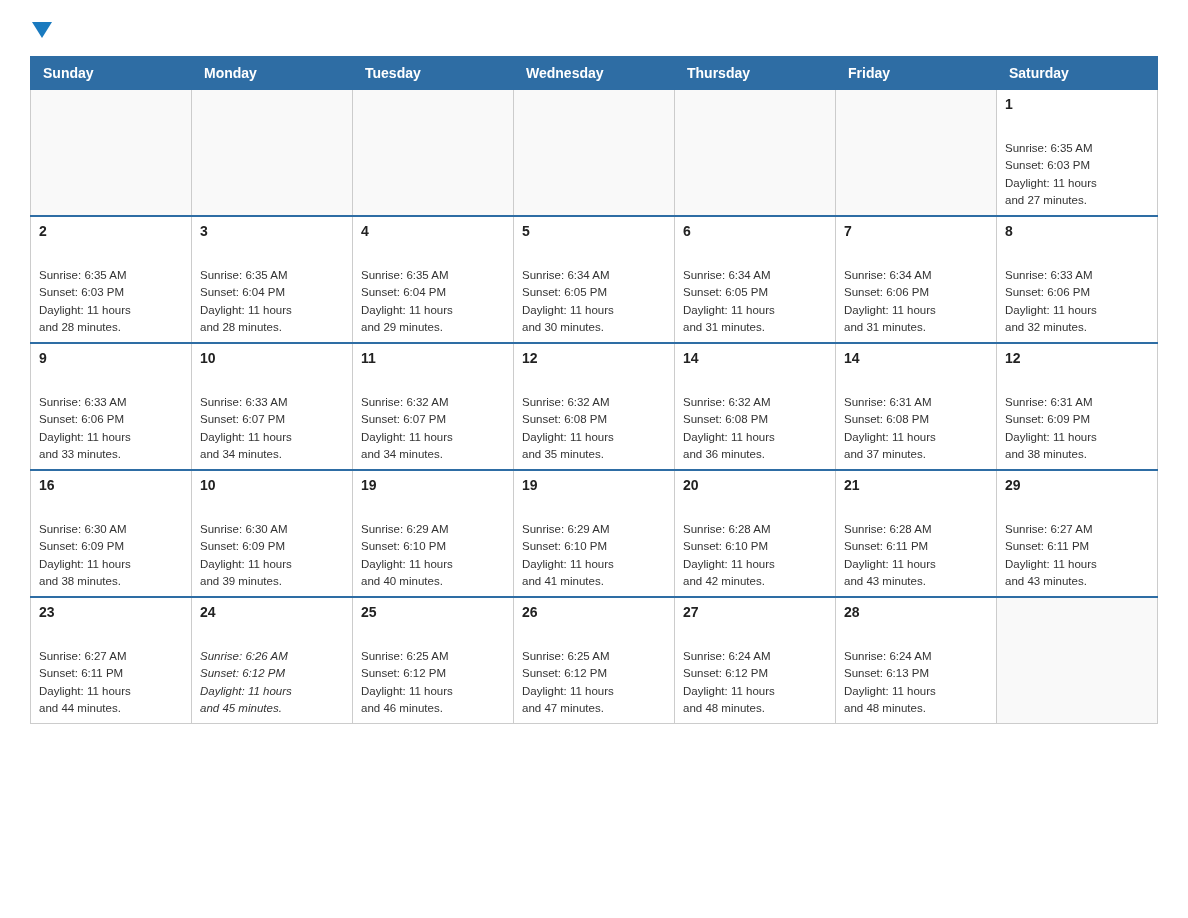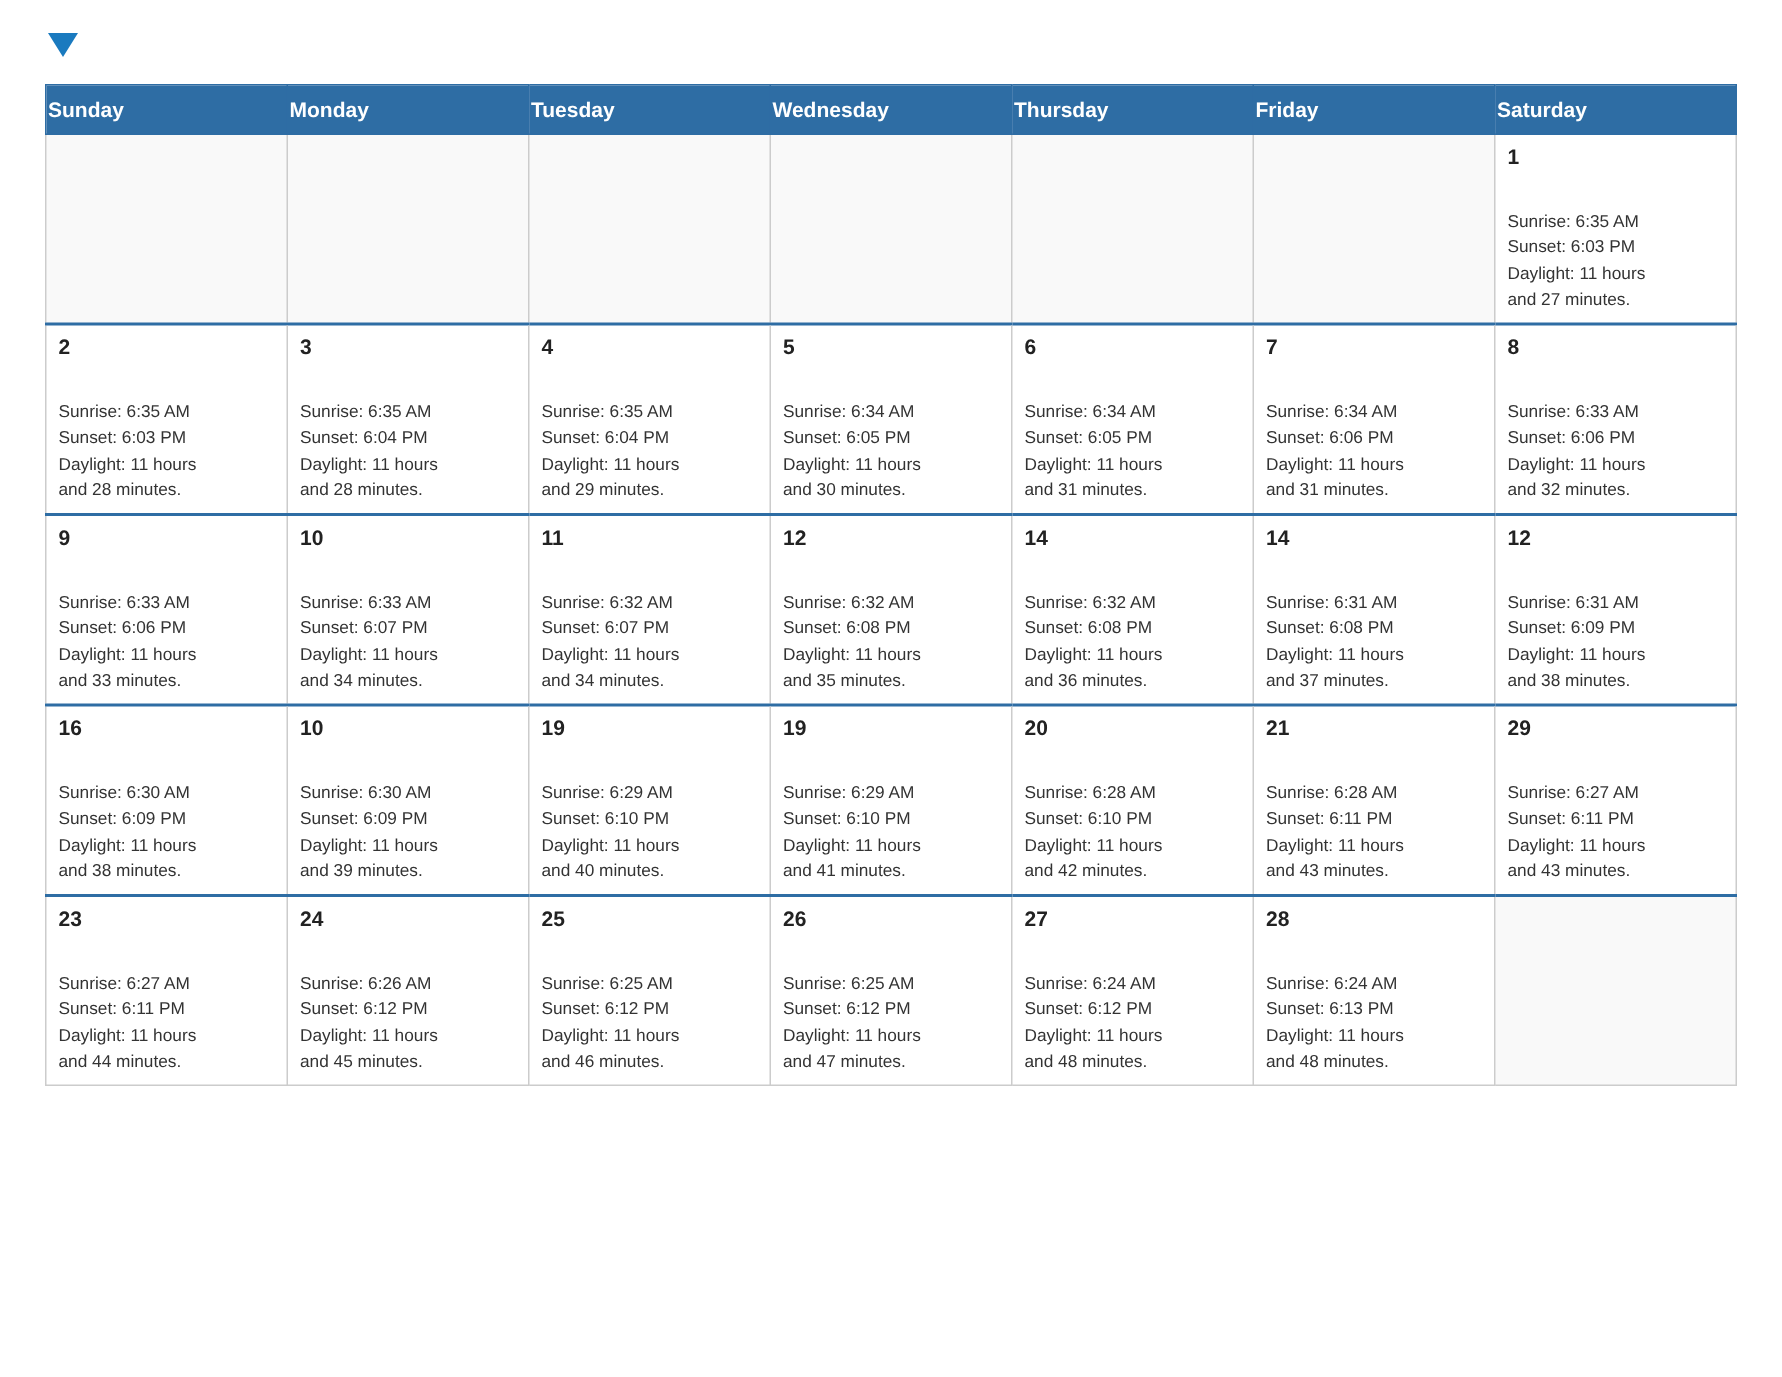--- a/index.html
+++ b/index.html
@@ -64,21 +64,21 @@
     }
     .calendar {
       width: 100%;
       border-collapse: collapse;
     }
     .calendar th {
       background-color: #2e6da4;
       color: #fff;
       font-size: 14px;
       font-weight: bold;
-      padding: 8px 1px;
+      padding: 8px 12px;
       text-align: left;
       border: 1px solid #2e6da4;
     }
     .calendar td {
       border: 1px solid #ccc;
       vertical-align: top;
       padding: 6px 8px;
       width: calc(100% / 7);
       min-height: 100px;
       height: 120px;
@@ -306,21 +306,21 @@
       <tr class="row-border-top">
         <td>
           <span class="day-number">23</span>
           <div class="day-info" style="white-space: pre-line;">Sunrise: 6:27 AM
 Sunset: 6:11 PM
 Daylight: 11 hours
 and 44 minutes.</div>
         </td>
         <td>
           <span class="day-number">24</span>
-          <div class="day-info" style="white-space: pre-line;">Sunrise: 6:26 AM
+          <div class="day-info" style="white-space: pre-line; font-style: italic;">Sunrise: 6:26 AM
 Sunset: 6:12 PM
 Daylight: 11 hours
 and 45 minutes.</div>
         </td>
         <td>
           <span class="day-number">25</span>
           <div class="day-info" style="white-space: pre-line;">Sunrise: 6:25 AM
 Sunset: 6:12 PM
 Daylight: 11 hours
 and 46 minutes.</div>

